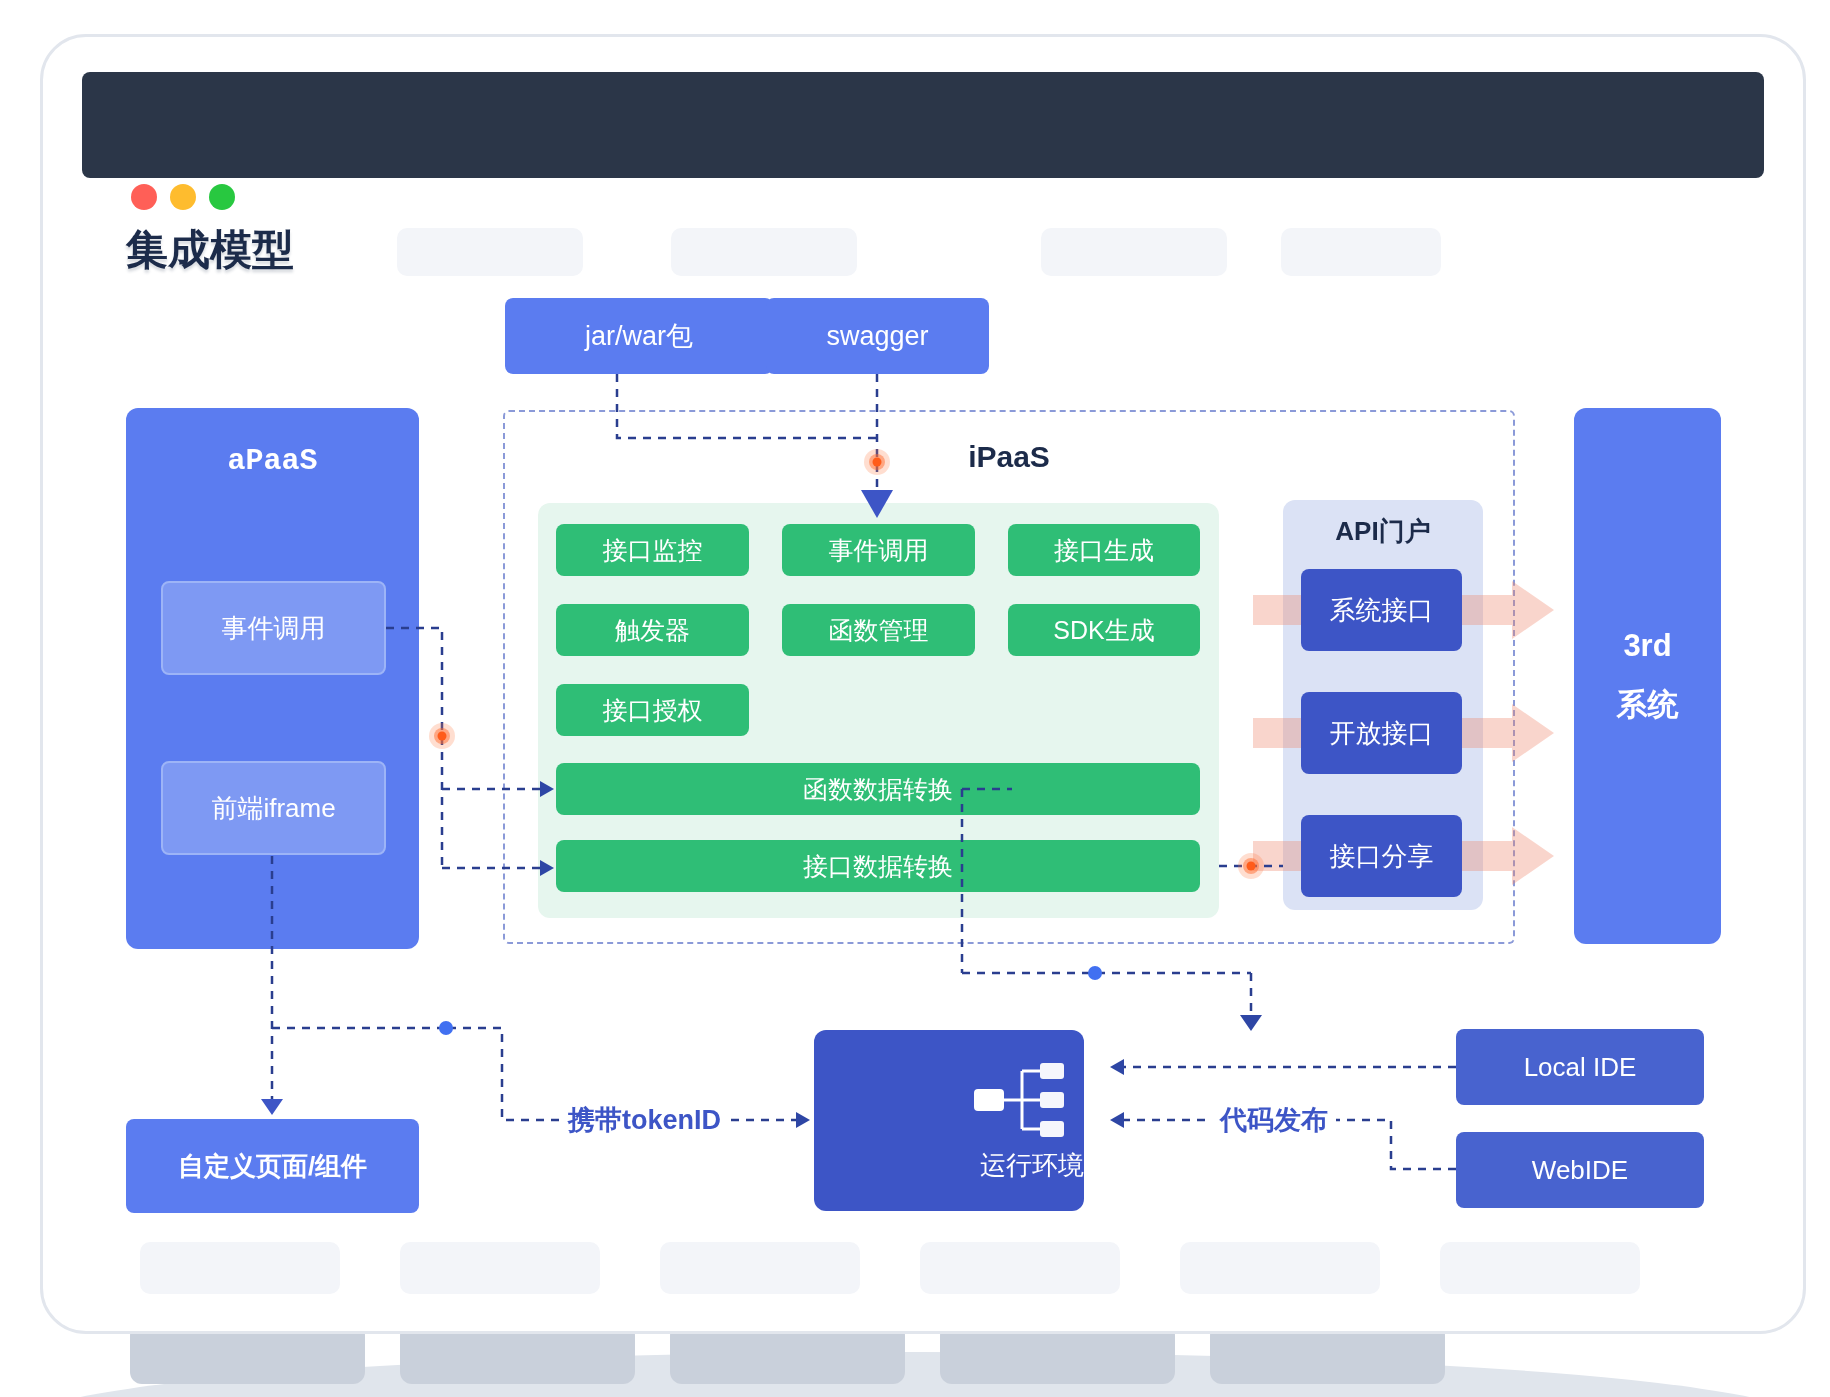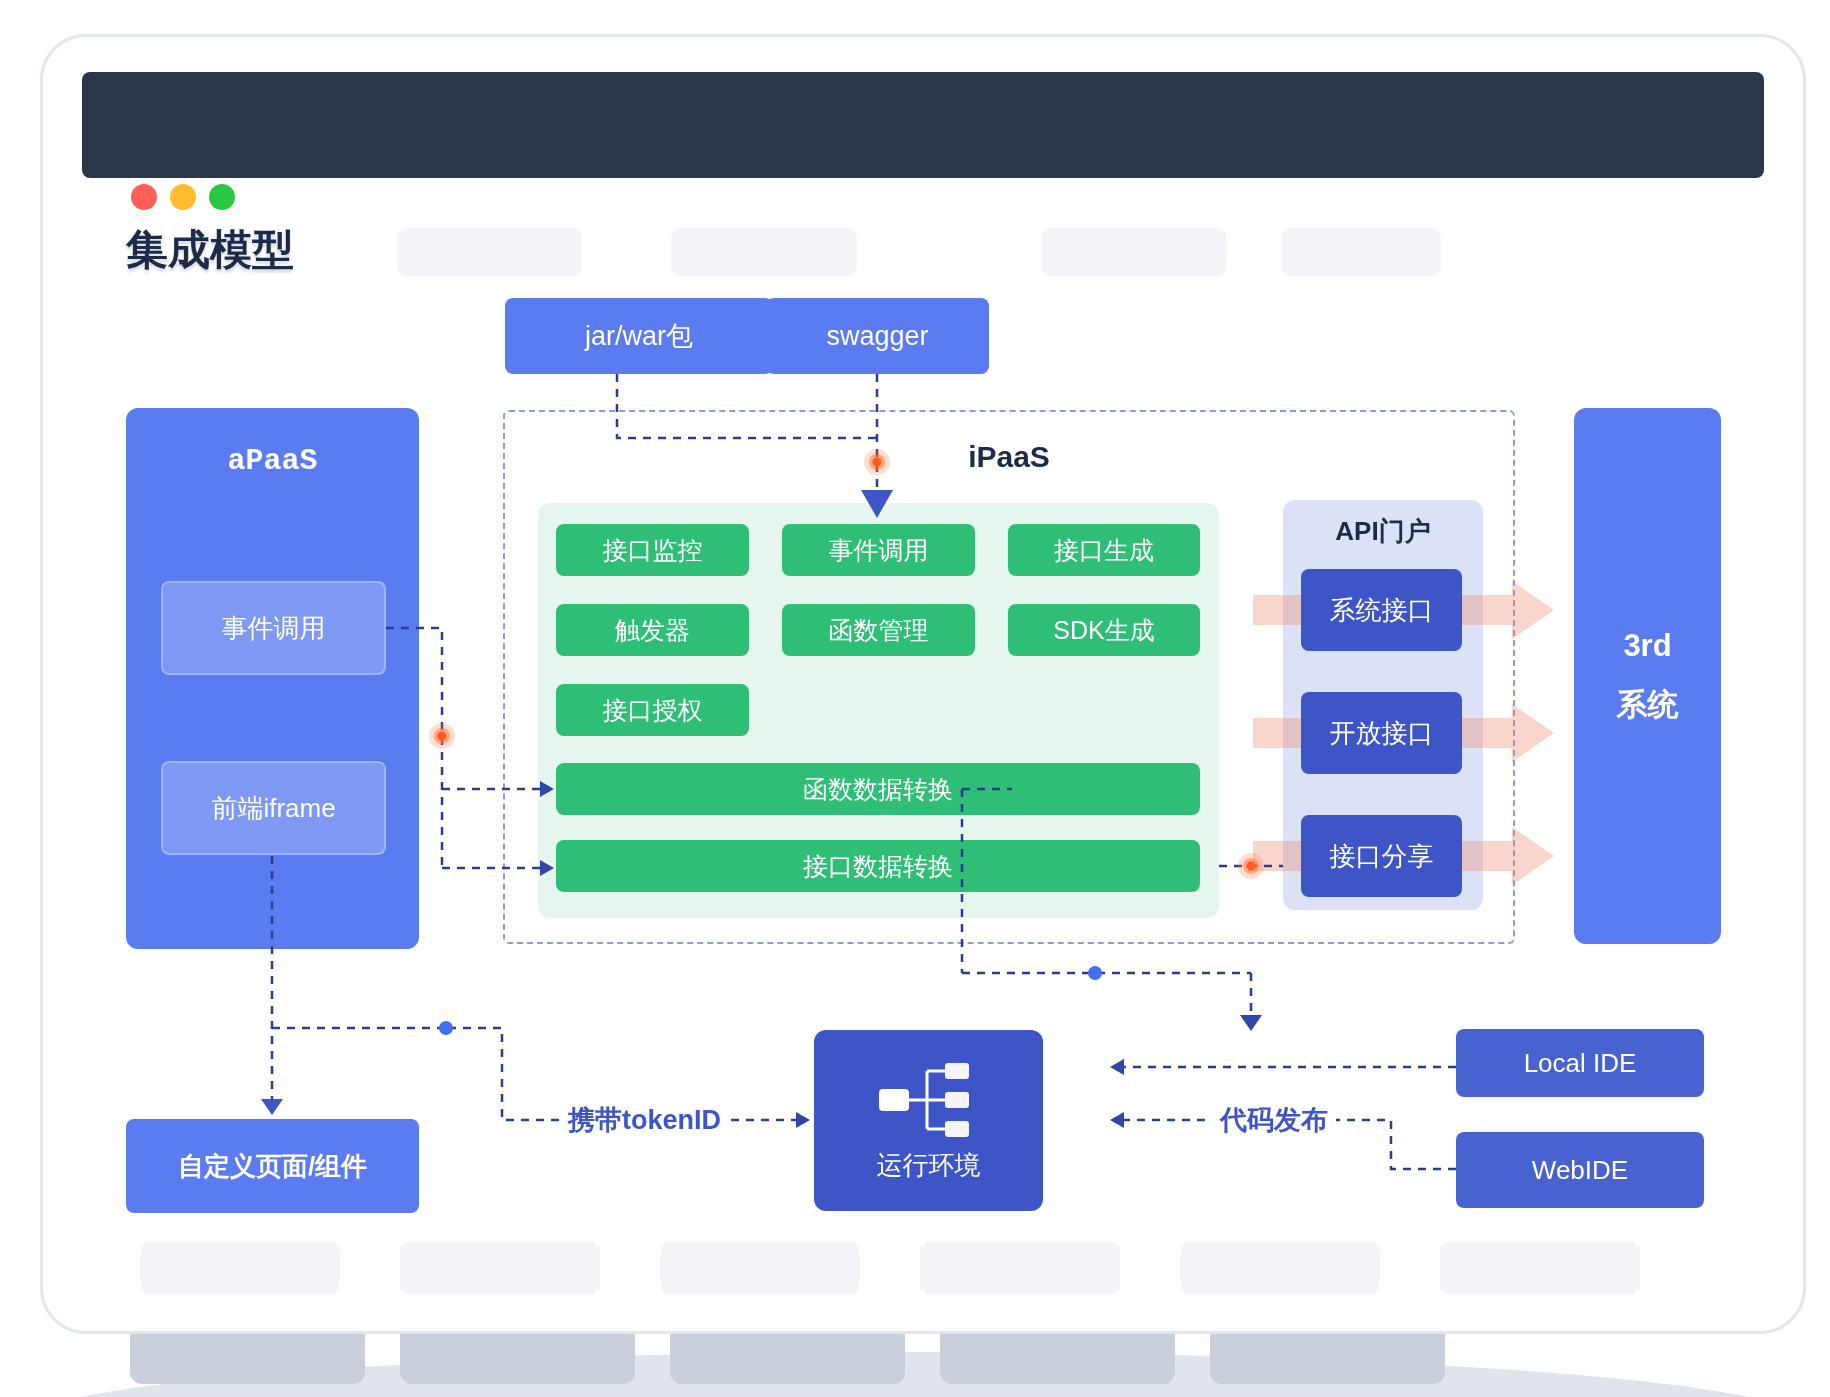--- a/index.html
+++ b/index.html
@@ -37,22 +37,22 @@
                font-weight:800;color:#1c2b4a;z-index:3;}
   .green-area{position:absolute;left:538px;top:503px;width:681px;height:415px;background:#e6f6ee;border-radius:12px;z-index:2;}
   .panel-portal{position:absolute;left:1283px;top:500px;width:200px;height:410px;background:#dbe2f5;border-radius:12px;z-index:1;}
   .portal-title{position:absolute;left:1283px;top:514px;width:200px;text-align:center;font-size:26px;
                 font-weight:800;color:#1c2b4a;z-index:3;}
 
   .third{position:absolute;left:1560px;top:408px;width:147px;height:536px;background:#5b7cf0;border-radius:12px;
          display:flex;flex-direction:column;align-items:center;justify-content:center;color:#fff;
          font-size:31px;font-weight:700;line-height:1.9;z-index:1;margin-left:14px;}
 
-  .runtime{position:absolute;left:814px;top:1030px;width:229px;height:181px;background:#3d55c6;border-radius:12px;
-           display:flex;flex-direction:column;align-items:center;justify-content:center;color:#fff;z-index:3;}
+  .runtime{position:absolute;left:814px;top:1030px;width:270px;height:181px;background:#3d55c6;border-radius:12px;
+           display:flex;flex-direction:column;align-items:flex-end;justify-content:center;color:#fff;z-index:3;}
   .runtime-label{font-size:26px;margin-top:6px;}
 
   .edge-label{position:absolute;z-index:6;background:#ffffff;color:#3d55c6;font-size:27px;font-weight:800;
               padding:2px 8px;white-space:nowrap;}
 
   svg.layer{position:absolute;left:0;top:0;z-index:5;pointer-events:none;}
   svg.pink-layer{position:absolute;left:0;top:0;z-index:2;pointer-events:none;}
 </style>
 </head>
 <body>
@@ -138,21 +138,21 @@
         <path d="M40 42 H58 M58 13 V71 M58 13 H76 M58 42 H76 M58 71 H76"></path>
       </g>
       <rect x="10" y="31" width="30" height="22" rx="4" fill="#ffffff"></rect>
       <rect x="76" y="5" width="24" height="16" rx="3" fill="#ffffff" opacity="0.95"></rect>
       <rect x="76" y="34" width="24" height="16" rx="3" fill="#ffffff" opacity="0.95"></rect>
       <rect x="76" y="63" width="24" height="16" rx="3" fill="#ffffff" opacity="0.95"></rect>
     </svg>
     <div class="runtime-label">运行环境</div>
   </div>
 
-  <div class="node ide" style="left:1456px;top:1029px;width:248px;height:68px;">Local IDE</div>
+  <div class="node ide" style="left:1456px;top:1029px;width:248px;height:76px;">Local IDE</div>
   <div class="node ide" style="left:1456px;top:1132px;width:248px;height:76px;">WebIDE</div>
 
   <svg class="layer" width="1830" height="1397">
     <g stroke="#2a3e8f" stroke-width="2.5" fill="none" stroke-dasharray="8 7">
       <path d="M617 374 V438 H877"></path>
       <path d="M877 374 V490"></path>
       <path d="M386 628 H442 V868 M442 789 H540 M442 868 H540"></path>
       <path d="M272 856 V1100"></path>
       <path d="M272 1028 H440 M448 1028 H502 V1120 H796"></path>
       <path d="M962 789 H1012 M962 789 V973 M962 973 H1251 M1251 973 V1016"></path>

